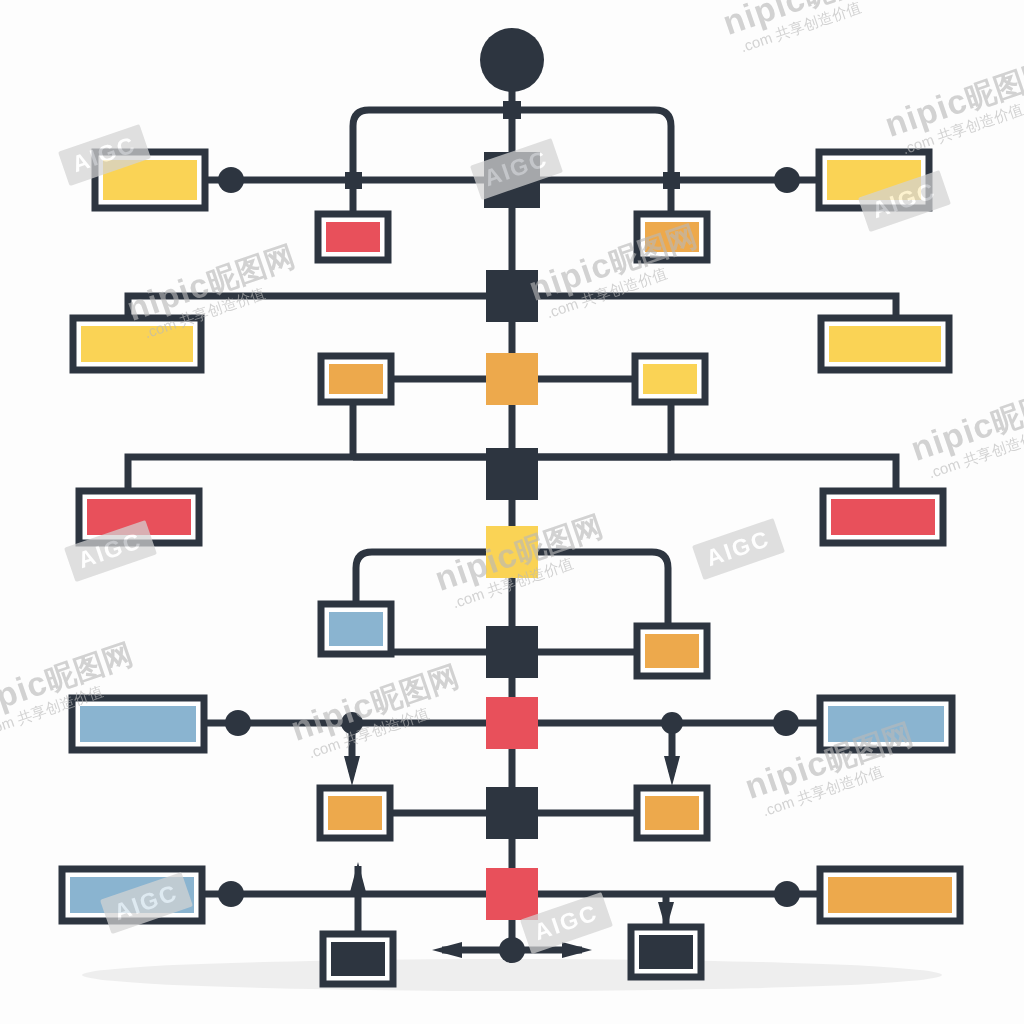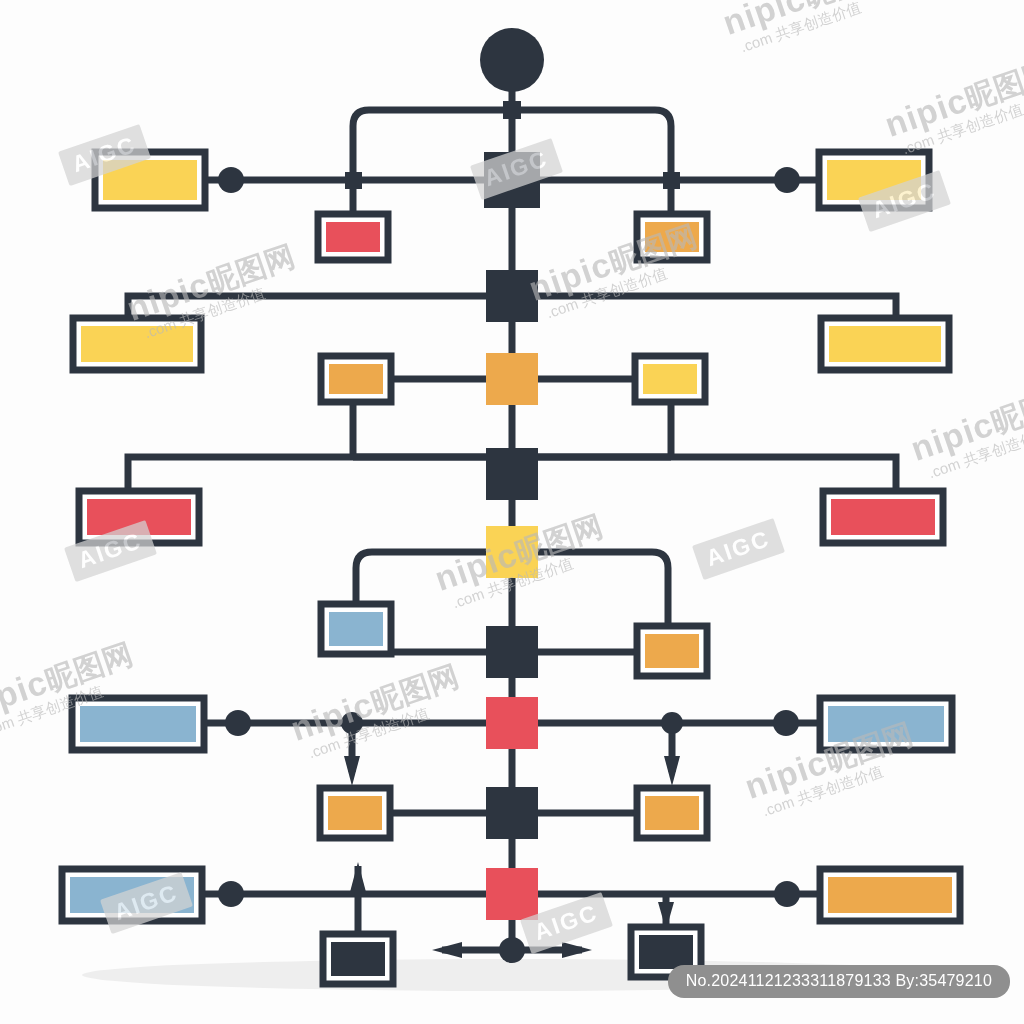--- a/index.html
+++ b/index.html
@@ -357,15 +357,14 @@
 
     <div class="wm wm-aigc" style="left:58px; top:152px; transform:rotate(-19deg);">AIGC</div>
     <div class="wm wm-aigc" style="left:470px; top:166px; transform:rotate(-19deg);">AIGC</div>
     <div class="wm wm-aigc" style="left:858px; top:198px; transform:rotate(-19deg);">AIGC</div>
     <div class="wm wm-aigc" style="left:64px; top:548px; transform:rotate(-19deg);">AIGC</div>
     <div class="wm wm-aigc" style="left:692px; top:546px; transform:rotate(-19deg);">AIGC</div>
     <div class="wm wm-aigc" style="left:100px; top:900px; transform:rotate(-19deg);">AIGC</div>
     <div class="wm wm-aigc" style="left:520px; top:920px; transform:rotate(-19deg);">AIGC</div>
   </div>
 
-  <div id="id-pill">No.20241121233311879133 By:35479210</div>
 
 </div>
 
 </body></html>

